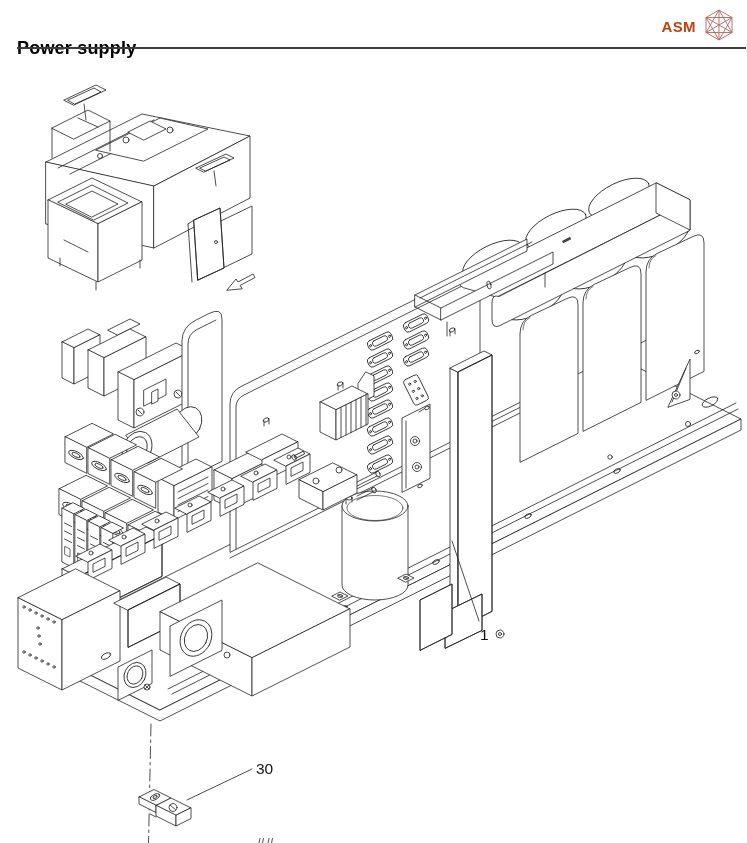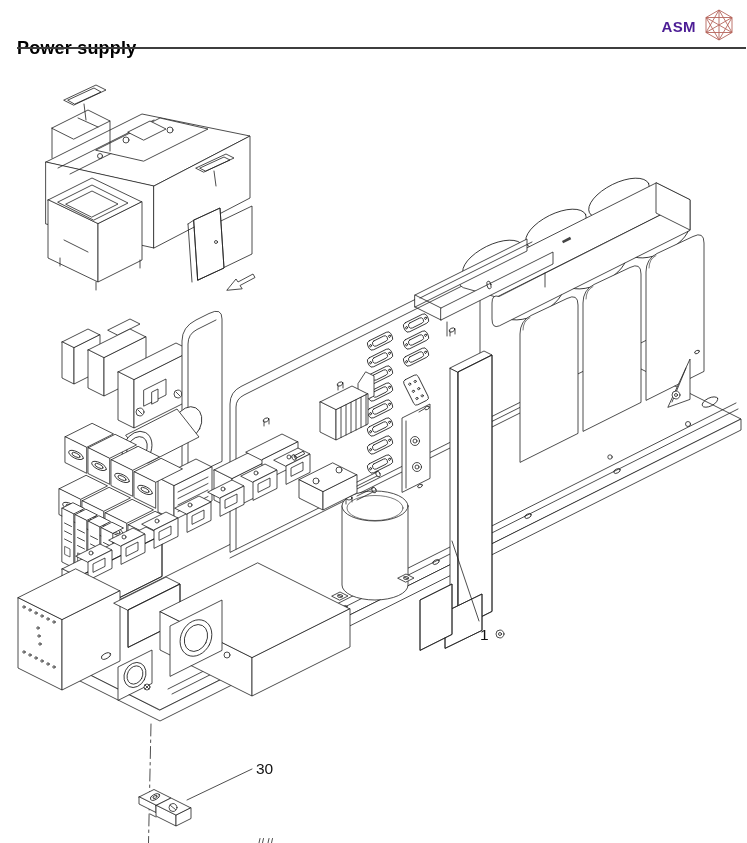--- a/index.html
+++ b/index.html
@@ -2,21 +2,21 @@
 <html><head>
 <meta charset="utf-8">
 <style>
   html,body{margin:0;padding:0;background:#fff;}
   body{width:747px;height:843px;position:relative;overflow:hidden;
        font-family:"Liberation Sans",sans-serif;}
   .hdr-title{position:absolute;left:17px;top:26px;font-size:18px;font-weight:bold;
              color:#000;letter-spacing:.2px;}
   .hdr-rule{position:absolute;left:17px;top:47px;width:729px;height:1.5px;background:#3d3d3d;}
   .brand{position:absolute;top:8px;right:12px;display:flex;align-items:center;gap:7px;}
-  .brand-text{font-size:15px;font-weight:bold;color:#4c1d95;letter-spacing:.4px;}
+  .brand-text{font-size:15px;font-weight:bold;color:#c2410c;letter-spacing:.4px;}
   .logo-icon *{stroke:#b5655c;stroke-width:.9;fill:none;}
   #diag{position:absolute;left:0;top:0;}
   #diag *{stroke:#212121;stroke-width:.8;fill:none;stroke-linejoin:round;stroke-linecap:round;}
   #diag .f{fill:#fff;}
   #diag .bg{fill:#fff;stroke:none;}
   #diag .gy{fill:#e3e3e3;stroke:none;}
   #diag .callout{fill:#111;stroke:none;font-family:"Liberation Sans",sans-serif;font-size:15.5px;}
   #diag .dd{stroke-dasharray:12 4 2.5 4;}
   #diag .mark{fill:#444;stroke:none;}
   #diag .thin{stroke-width:.6;}

